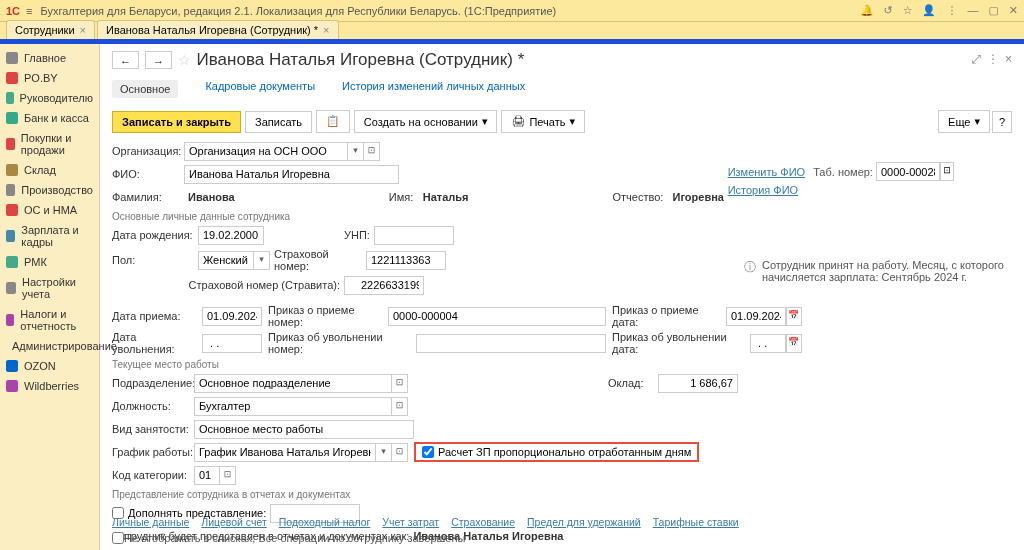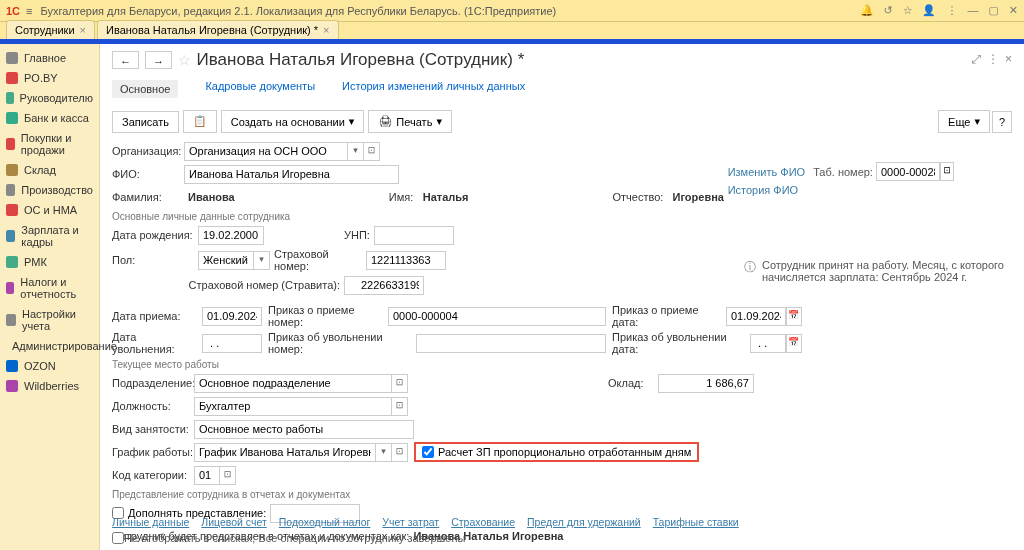--- a/index.html
+++ b/index.html
@@ -32,21 +32,21 @@
 .btn-yellow { background: #ffe04e; border-color: #d0b020; font-weight: bold; }
 .btn-more { position: absolute; right: 34px; }
 .btn-q { position: absolute; right: 12px; width: 18px; justify-content: center; }
 .form-row { display: flex; align-items: center; margin-bottom: 3px; min-height: 20px; }
 .lbl { width: 58px; color: #333; }
 .input { border: 1px solid #ccc; padding: 2px 4px; height: 19px; background: #fff; }
 .input-sel { display: flex; align-items: center; }
 .input-sel .dd { border: 1px solid #ccc; border-left: none; width: 16px; height: 19px; text-align: center; background: #fff; cursor: pointer; font-size: 9px; line-height: 15px; color: #666; }
 .ro { color: #333; font-weight: bold; padding: 2px 4px; }
 .section-title { color: #777; font-size: 10px; margin: 4px 0 3px 0; }
-.link { color: #3a7ca8; cursor: pointer; margin-left: 16px; }
+.link { color: #3a7ca8; text-decoration: underline; cursor: pointer; margin-left: 16px; }
 .right-info { position: absolute; right: 70px; top: 118px; text-align: left; }
 .right-info .tn { color: #555; margin-left: 8px; }
 .info-box { position: absolute; right: 20px; top: 215px; width: 260px; color: #555; font-size: 10px; display: flex; gap: 6px; }
 .info-box .ii { color: #888; font-size: 12px; }
 .highlight { border: 2px solid #e74c3c; padding: 2px 6px; display: inline-flex; align-items: center; gap: 4px; }
 .cb { width: 12px; height: 12px; }
 .footer { position: absolute; bottom: 6px; left: 112px; right: 12px; }
 .footer-links { display: flex; gap: 12px; margin-bottom: 4px; }
 .footer-links a { color: #3a7ca8; text-decoration: underline; cursor: pointer; font-size: 10.5px; }
 .footer-cb { display: flex; align-items: center; color: #555; font-size: 10.5px; }
@@ -118,26 +118,26 @@
       </div>
       <div class="sb-item">
         <span class="ic" style="background:#48a;border-radius:2px"></span>
         <span>Зарплата и кадры</span>
       </div>
       <div class="sb-item">
         <span class="ic" style="background:#4a8;border-radius:2px"></span>
         <span>РМК</span>
       </div>
       <div class="sb-item">
+        <span class="ic" style="background:#888;border-radius:2px"></span>
+        <span>Настройки учета</span>
+      </div>
+      <div class="sb-item">
         <span class="ic" style="background:#a4a;border-radius:2px"></span>
         <span>Налоги и отчетность</span>
-      </div>
-      <div class="sb-item">
-        <span class="ic" style="background:#888;border-radius:2px"></span>
-        <span>Настройки учета</span>
       </div>
       <div class="sb-item">
         <span class="ic" style="background:#888;border-radius:2px"></span>
         <span>Администрирование</span>
       </div>
       <div class="sb-item">
         <span class="ic" style="background:#06c;border-radius:2px"></span>
         <span>OZON</span>
       </div>
       <div class="sb-item">
@@ -158,20 +158,21 @@
       </div>
     </div>
 
     <div class="subtabs">
       <span class="active">Основное</span>
       <a>Кадровые документы</a>
       <a>История изменений личных данных</a>
     </div>
 
     <div class="toolbar">
+      <button class="btn btn-yellow">Записать и закрыть</button>
       <button class="btn">Записать</button>
       <button class="btn">📋</button>
       <button class="btn">
           <span>Создать на основании</span> 
           <span>▾</span>
         </button>
       <button class="btn">🖨 <span>Печать</span> <span>▾</span></button>
       <button class="btn btn-more"><span>Еще</span> ▾</button>
       <button class="btn btn-q">?</button>
     </div>
@@ -257,21 +258,21 @@
 
     <div class="section-title">Текущее место работы</div>
 
     <div class="form-row">
       <span class="lbl" style="width:82px">Подразделение:</span>
       <div class="input-sel">
           <input class="input" style="width: 198px;" value="Основное подразделение">
           <span class="dd">⊡</span>
         </div>
       <span class="lbl okl-lbl">Оклад:</span>
-      <input class="input" style="width: 96px; text-align: right;" value="1 686,67">
+      <input class="input" style="width: 80px; text-align: right;" value="1 686,67">
     </div>
 
     <div class="form-row">
       <span class="lbl" style="width:82px">Должность:</span>
       <div class="input-sel">
           <input class="input" style="width: 198px;" value="Бухгалтер">
           <span class="dd">⊡</span>
         </div>
     </div>
 

